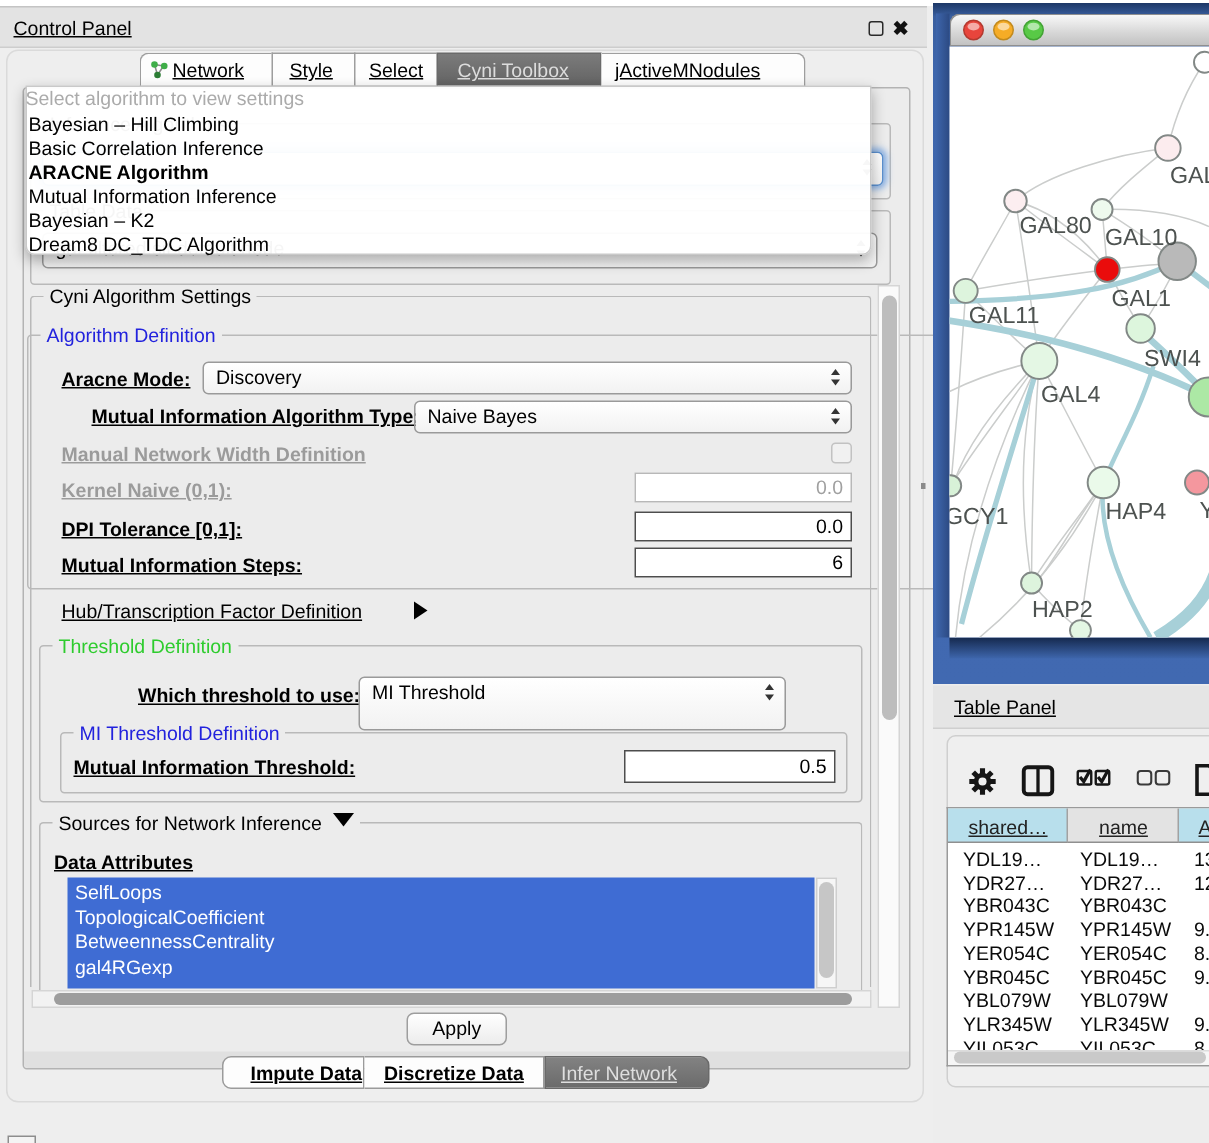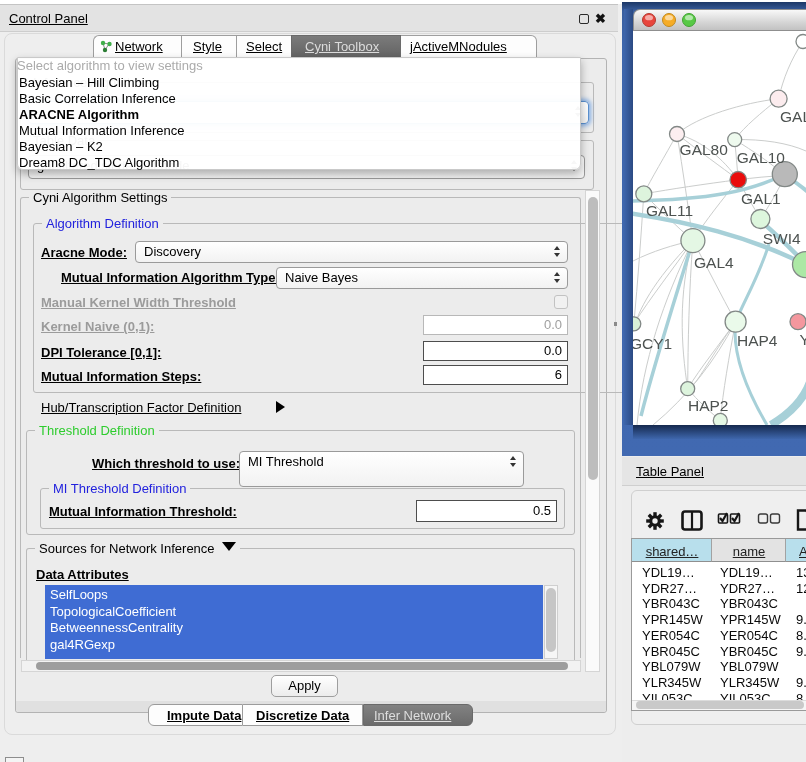--- a/index.html
+++ b/index.html
@@ -70,34 +70,34 @@
     <div class="combo" style="left:28px;top:155px;width:557px;height:24px;">gal-filtered.sif default node<span class="arr" style="top:4px;">
           <i class="up"></i>
           <i class="dn"></i>
         </span></div>
   </div>
   <div id="settings">
     <div class="gb" style="left:20px;top:197px;width:561px;height:461px;border-radius:3px 3px 0 0;border-bottom:none;">
         <span class="t">Cyni Algorithm Settings</span>
       </div>
 
-    <div class="gb" style="left:33px;top:223px;width:640px;height:170px;text-decoration:underline;">
+    <div class="gb" style="left:18px;top:223px;width:640px;height:170px;text-decoration:underline;">
         <span class="t" style="color:#2222dd;">Algorithm Definition</span>
       </div>
     <div class="abs lbl b" style="left:41px;top:245px;">Aracne Mode:</div>
     <div class="combo" style="left:135px;top:241px;width:433px;height:22px;">Discovery<span class="arr">
           <i class="up"></i>
           <i class="dn"></i>
         </span></div>
     <div class="abs lbl b" style="left:41px;top:270px;margin-left:20px;">Mutual Information Algorithm Type:</div>
     <div class="combo" style="left:276px;top:267px;width:292px;height:22px;">Naive Bayes<span class="arr">
           <i class="up"></i>
           <i class="dn"></i>
         </span></div>
-    <div class="abs lbl b gray" style="left:41px;top:295px;">Manual Kernel Width Threshold</div>
+    <div class="abs lbl b gray" style="left:41px;top:295px;">Manual Network Width Definition</div>
     <div class="abs" style="left:554px;top:295px;width:14px;height:14px;background:#f1f1f1;border:1px solid #c2c2c2;border-radius:3px;"></div>
     <div class="abs lbl b gray" style="left:41px;top:319px;">Kernel Naive (0,1):</div>
     <div class="field dis" style="left:423px;top:315px;width:145px;height:20px;">0.0</div>
     <div class="abs lbl b" style="left:41px;top:345px;">DPI Tolerance [0,1]:</div>
     <div class="field" style="left:423px;top:341px;width:145px;height:20px;">0.0</div>
     <div class="abs lbl b" style="left:41px;top:369px;">Mutual Information Steps:</div>
     <div class="field" style="left:423px;top:365px;width:145px;height:20px;">6</div>
 
     <div class="abs lbl" style="left:41px;top:400px;">Hub/Transcription Factor Definition</div>
     <div class="abs" style="left:276px;top:401px;width:0;height:0;border-top:6px solid transparent;border-bottom:6px solid transparent;border-left:9px solid #000;"></div>

